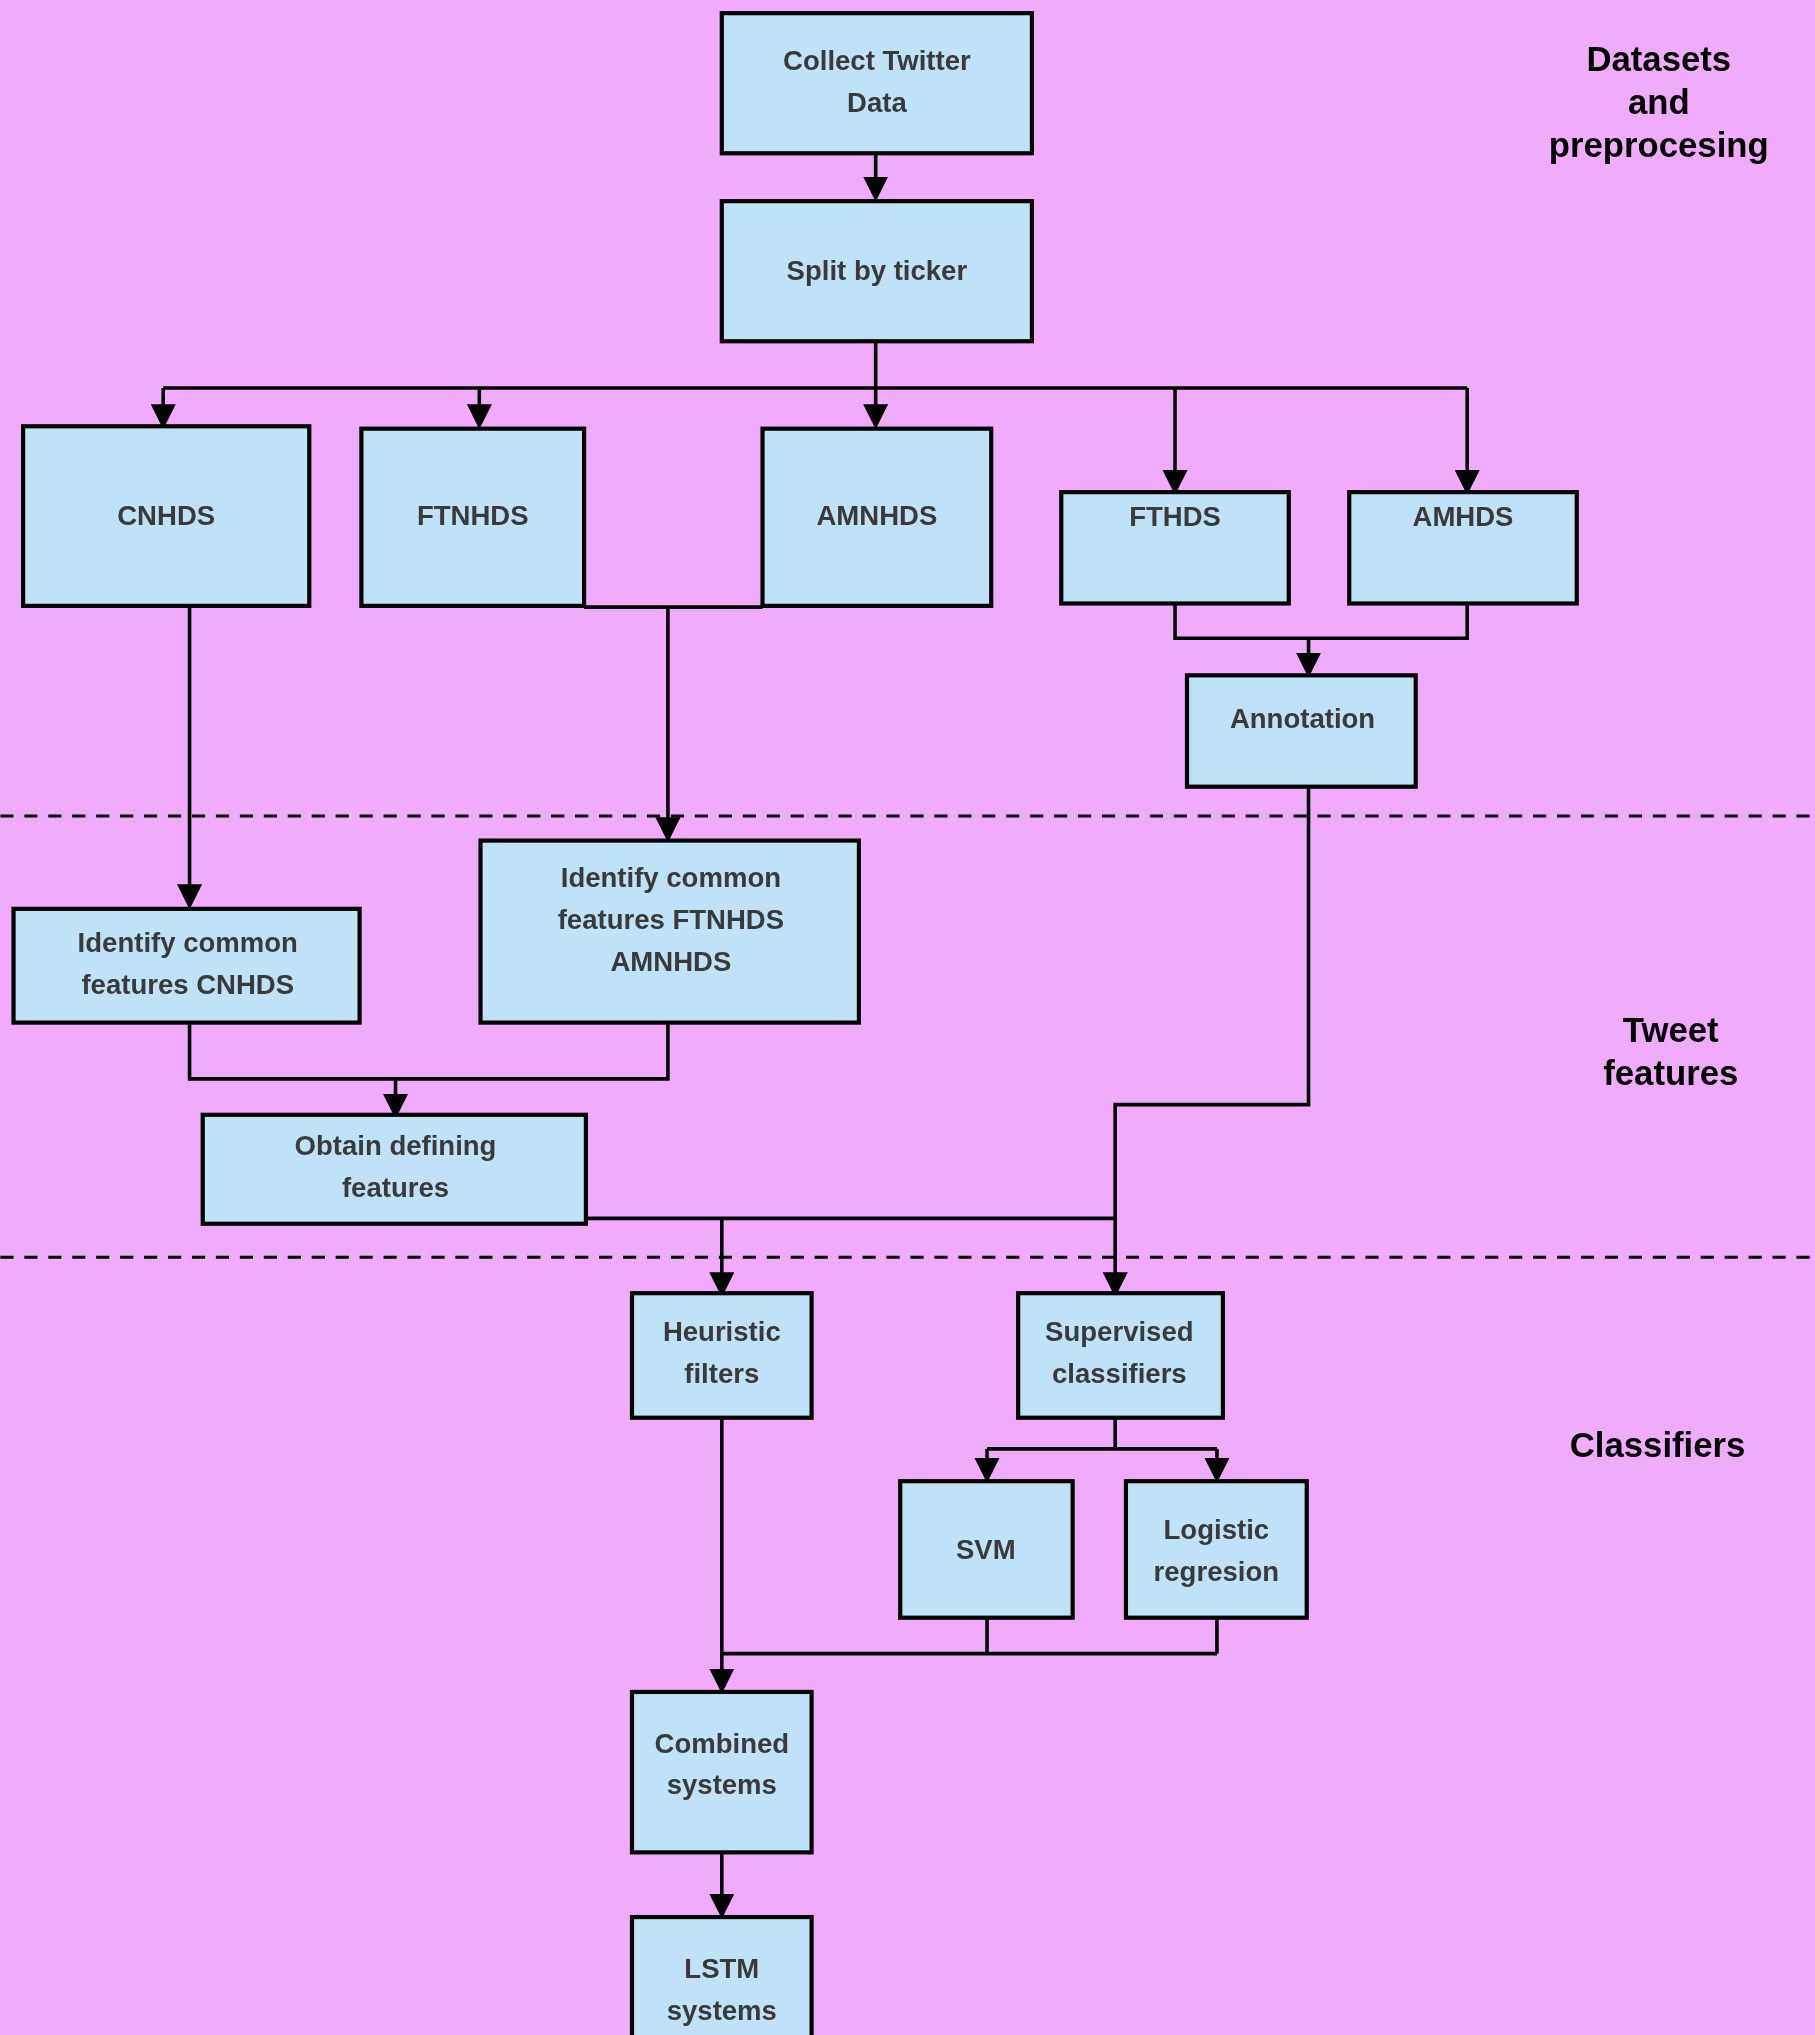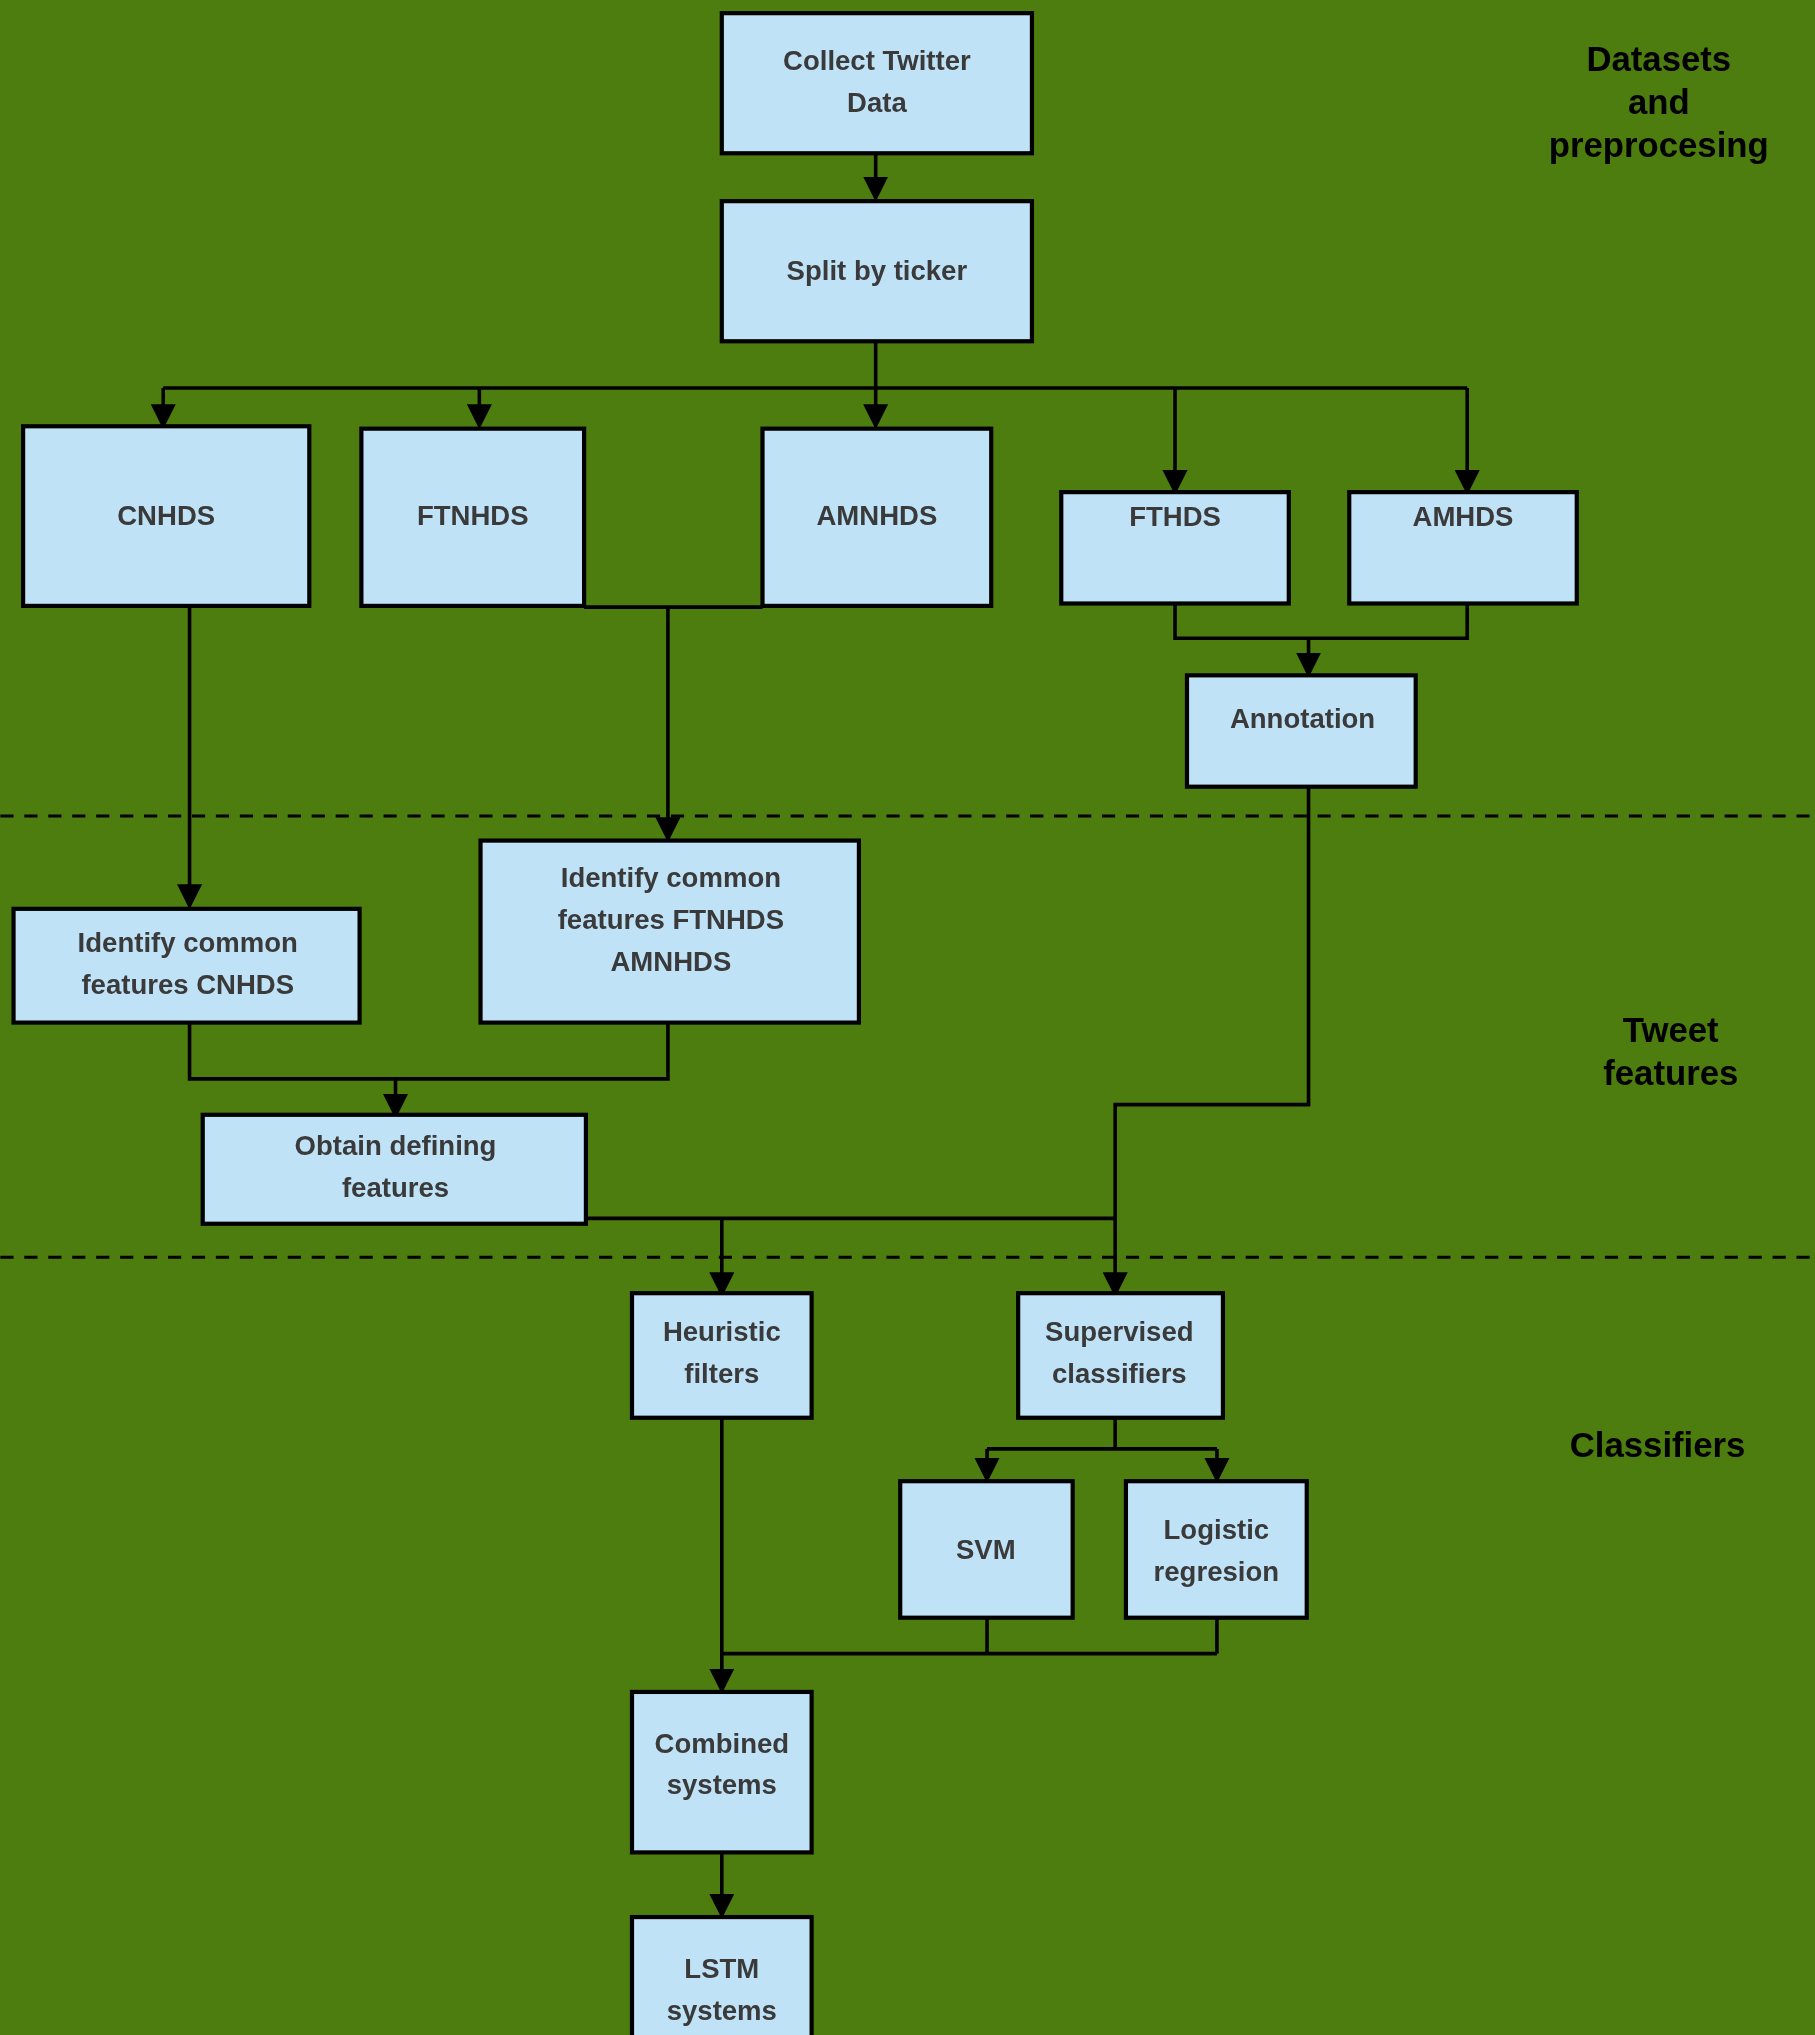--- a/index.html
+++ b/index.html
@@ -7,21 +7,21 @@
     padding: 0;
     background: #ffffff;
   }
   body {
     font-family: "Liberation Sans", sans-serif;
   }
   #canvas-wrap {
     position: relative;
     width: 1816px;
     height: 2035px;
-    background: #4d7c0f;
+    background: #f0abfc;
     overflow: hidden;
   }
   svg#flow {
     display: block;
     width: 1816px;
     height: 2035px;
   }
   .node-rect {
     fill: #bfe2f7;
     stroke: #000000;

